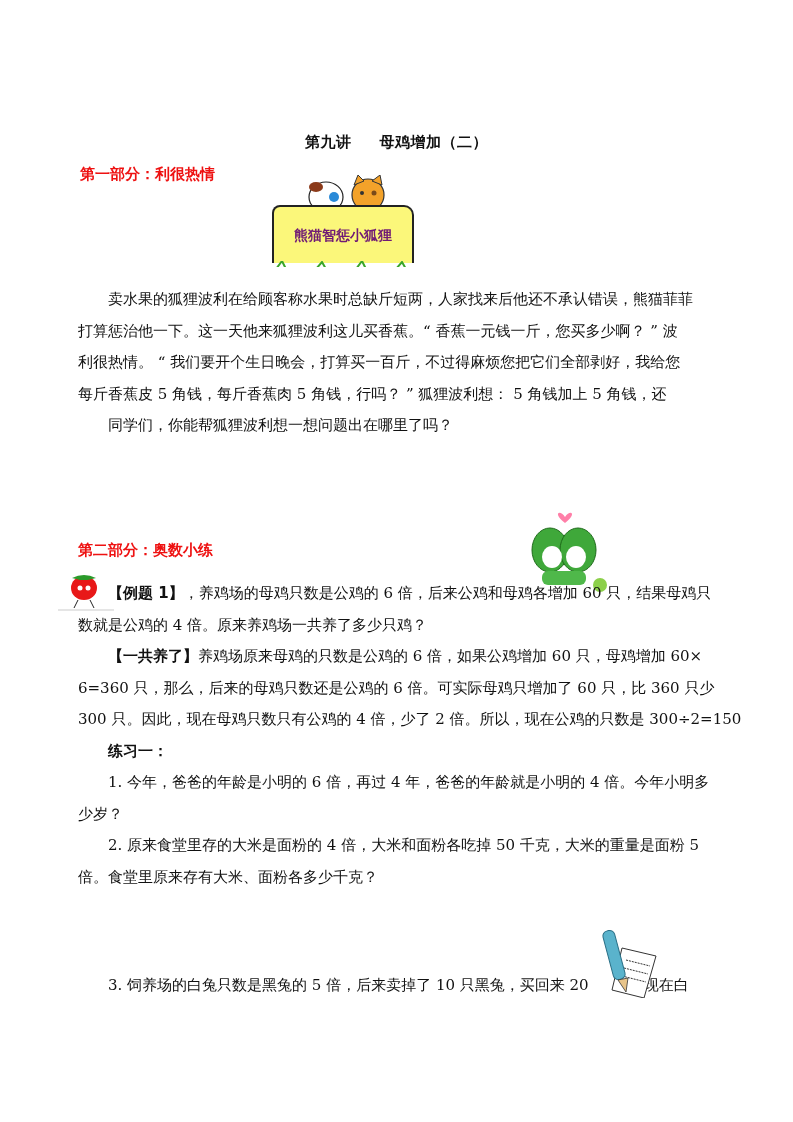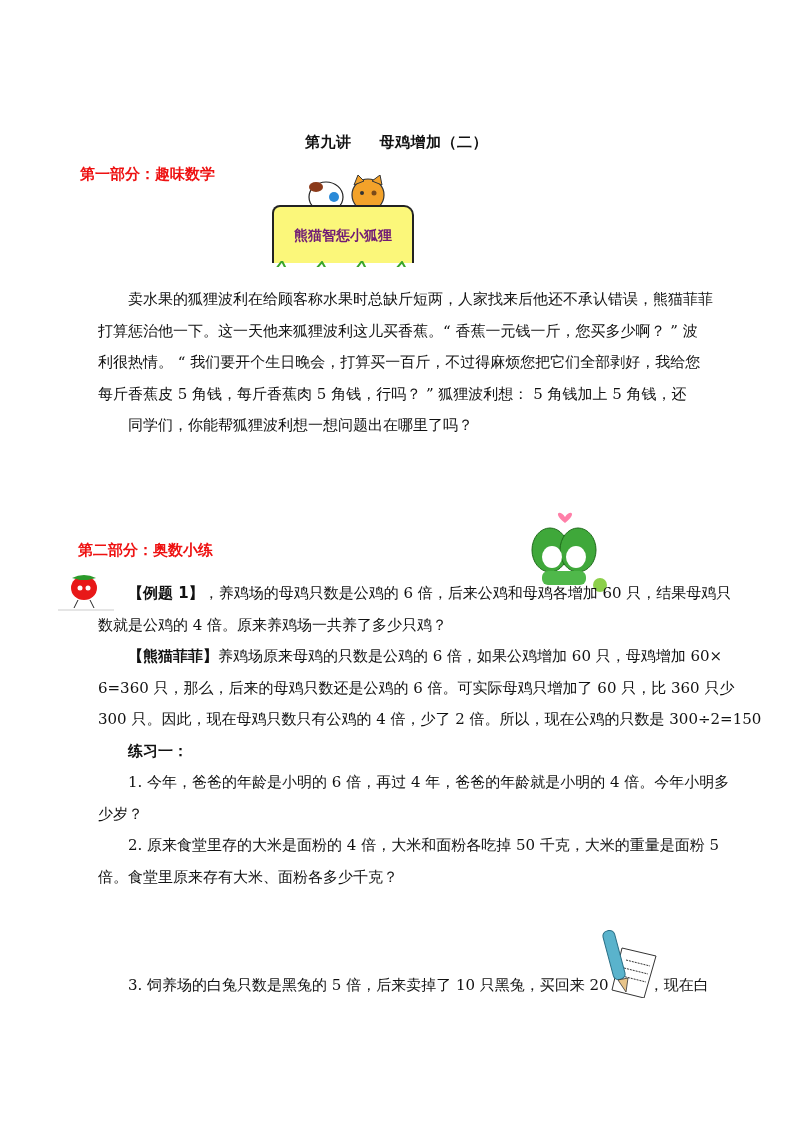--- a/index.html
+++ b/index.html
@@ -4,40 +4,40 @@
 <style>
   html, body { margin: 0; padding: 0; background: #ffffff; }
   body { width: 793px; height: 1122px; position: relative; overflow: hidden;
          font-family: "DejaVu Serif", "Liberation Serif", serif; color: #111; }
   .abs { position: absolute; }
   .title { left: 0; width: 793px; top: 133px; text-align: center; font-size: 15px; font-weight: bold;
            font-family: "DejaVu Sans", "Liberation Sans", sans-serif; letter-spacing: 0.5px; }
   .title .gap { display: inline-block; width: 28px; }
   .red-head { color: #ee1111; font-weight: bold; font-size: 15px;
               font-family: "DejaVu Sans", "Liberation Sans", sans-serif; }
-  .para { left: 78px; width: 640px; font-size: 15px; line-height: 31.5px; text-align: justify; margin-left: 20px; }
+  .para { left: 78px; width: 640px; font-size: 15px; line-height: 31.5px; text-align: justify; }
   .indent { text-indent: 30px; }
   .line { display: block; white-space: nowrap; }
   .bold { font-weight: bold; font-family: "DejaVu Sans", "Liberation Sans", sans-serif; }
   
   .banner { left: 266px; top: 175px; width: 152px; height: 92px; }
   .sign { position: absolute; left: 6px; top: 30px; width: 138px; height: 56px; background: #fbf77a;
           border: 2px solid #222; border-radius: 8px 10px 0 0; border-bottom: none; }
   .sign-text { position: absolute; left: 0; right: 0; top: 20px; text-align: center; color: #701a75;
                font-weight: bold; font-size: 14px; font-family: "DejaVu Sans", "Liberation Sans", sans-serif; }
   .grass { position: absolute; left: 0; bottom: 0; width: 152px; height: 6px; }
 </style>
 </head>
 <body>
 
 <div class="abs title">
   <span>第九讲</span><span class="gap"></span><span>母鸡增加（二）</span>
 </div>
 
-<div class="abs red-head" style="left:80px; top:165px;">第一部分：趣味数学</div>
+<div class="abs red-head" style="left:80px; top:165px;">第一部分：利很热情</div>
 
 <div class="abs banner">
   <svg width="152" height="40" style="position:absolute;left:0;top:0">
     <ellipse cx="60" cy="22" rx="17" ry="15" fill="#fff" stroke="#222" stroke-width="1.2"></ellipse>
     <ellipse cx="50" cy="12" rx="7" ry="5" fill="#8b3a1a"></ellipse>
     <circle cx="68" cy="22" r="5" fill="#2a8ad8"></circle>
     <ellipse cx="60" cy="32" rx="4" ry="2" fill="#222"></ellipse>
     <circle cx="102" cy="20" r="16" fill="#f3a22a" stroke="#333" stroke-width="1.2"></circle>
     <polygon points="88,10 92,0 98,6" fill="#f3a22a" stroke="#333" stroke-width="1"></polygon>
     <polygon points="106,6 114,0 116,10" fill="#f3a22a" stroke="#333" stroke-width="1"></polygon>
@@ -78,21 +78,21 @@
   <circle cx="22" cy="16" r="2.5" fill="#fff"></circle>
     <circle cx="30" cy="16" r="2.5" fill="#fff"></circle>
   <line x1="20" y1="28" x2="16" y2="36" stroke="#222"></line>
     <line x1="32" y1="28" x2="36" y2="36" stroke="#222"></line>
   <line x1="0" y1="38" x2="56" y2="38" stroke="#aaa" stroke-width="0.6"></line>
 </svg>
 
 <div class="abs para" style="top:578px;">
   <span class="line indent"><span class="bold">【例题 1】</span><span>，养鸡场的母鸡只数是公鸡的 6 倍，后来公鸡和母鸡各增加 60 只，结果母鸡只</span></span>
   <span class="line">数就是公鸡的 4 倍。原来养鸡场一共养了多少只鸡？</span>
-  <span class="line indent"><span class="bold">【熊猫菲菲】</span><span>养鸡场原来母鸡的只数是公鸡的 6 倍，如果公鸡增加 60 只，母鸡增加 60×</span></span>
+  <span class="line indent"><span class="bold">【一共养了】</span><span>养鸡场原来母鸡的只数是公鸡的 6 倍，如果公鸡增加 60 只，母鸡增加 60×</span></span>
   <span class="line">6=360 只，那么，后来的母鸡只数还是公鸡的 6 倍。可实际母鸡只增加了 60 只，比 360 只少</span>
   <span class="line">300 只。因此，现在母鸡只数只有公鸡的 4 倍，少了 2 倍。所以，现在公鸡的只数是 300÷2=150</span>
   <span class="line indent bold">练习一：</span>
   <span class="line indent">1. 今年，爸爸的年龄是小明的 6 倍，再过 4 年，爸爸的年龄就是小明的 4 倍。今年小明多</span>
   <span class="line">少岁？</span>
   <span class="line indent">2. 原来食堂里存的大米是面粉的 4 倍，大米和面粉各吃掉 50 千克，大米的重量是面粉 5</span>
   <span class="line">倍。食堂里原来存有大米、面粉各多少千克？</span>
 </div>
 
 <div class="abs para" style="top:970px;">

